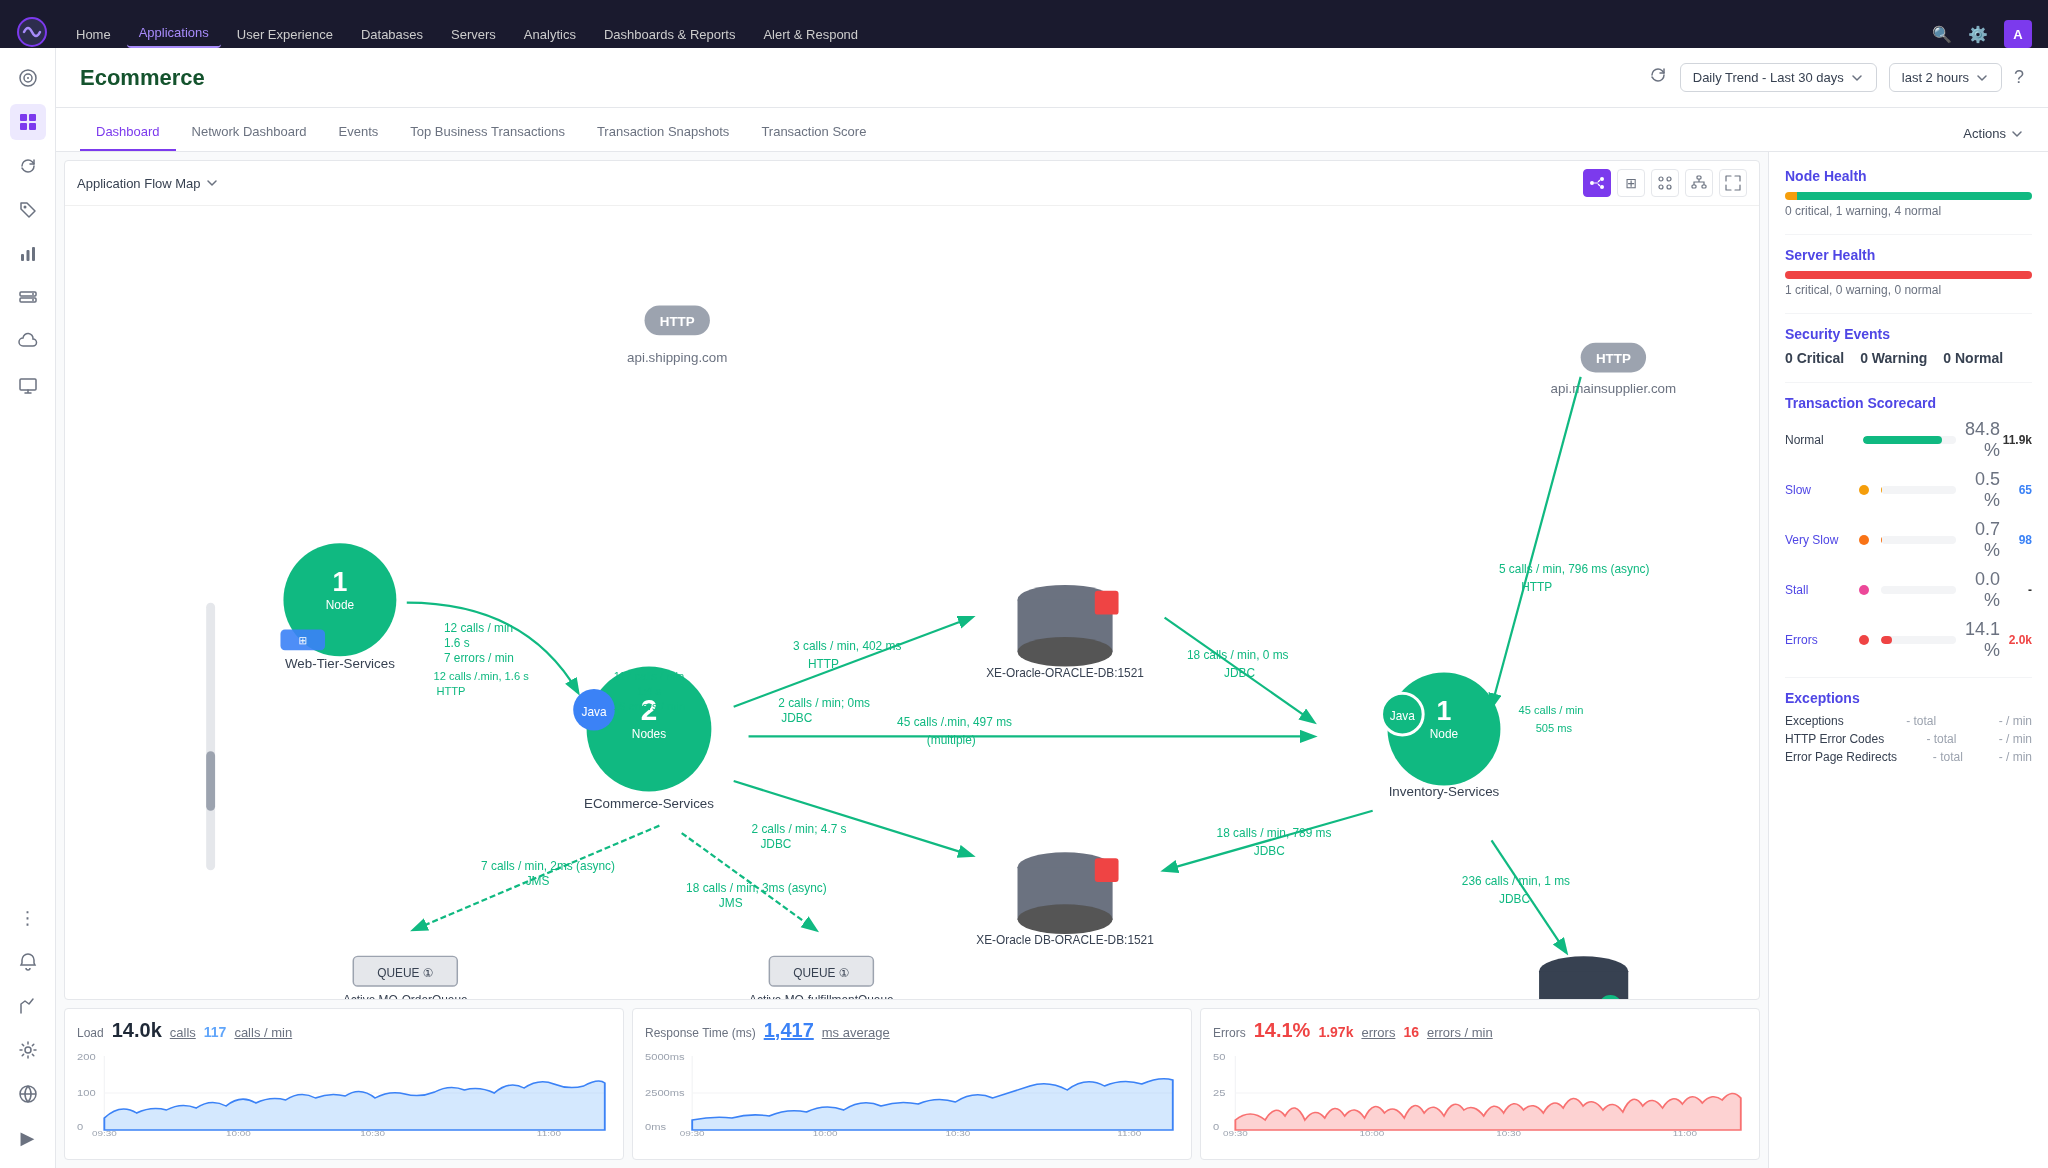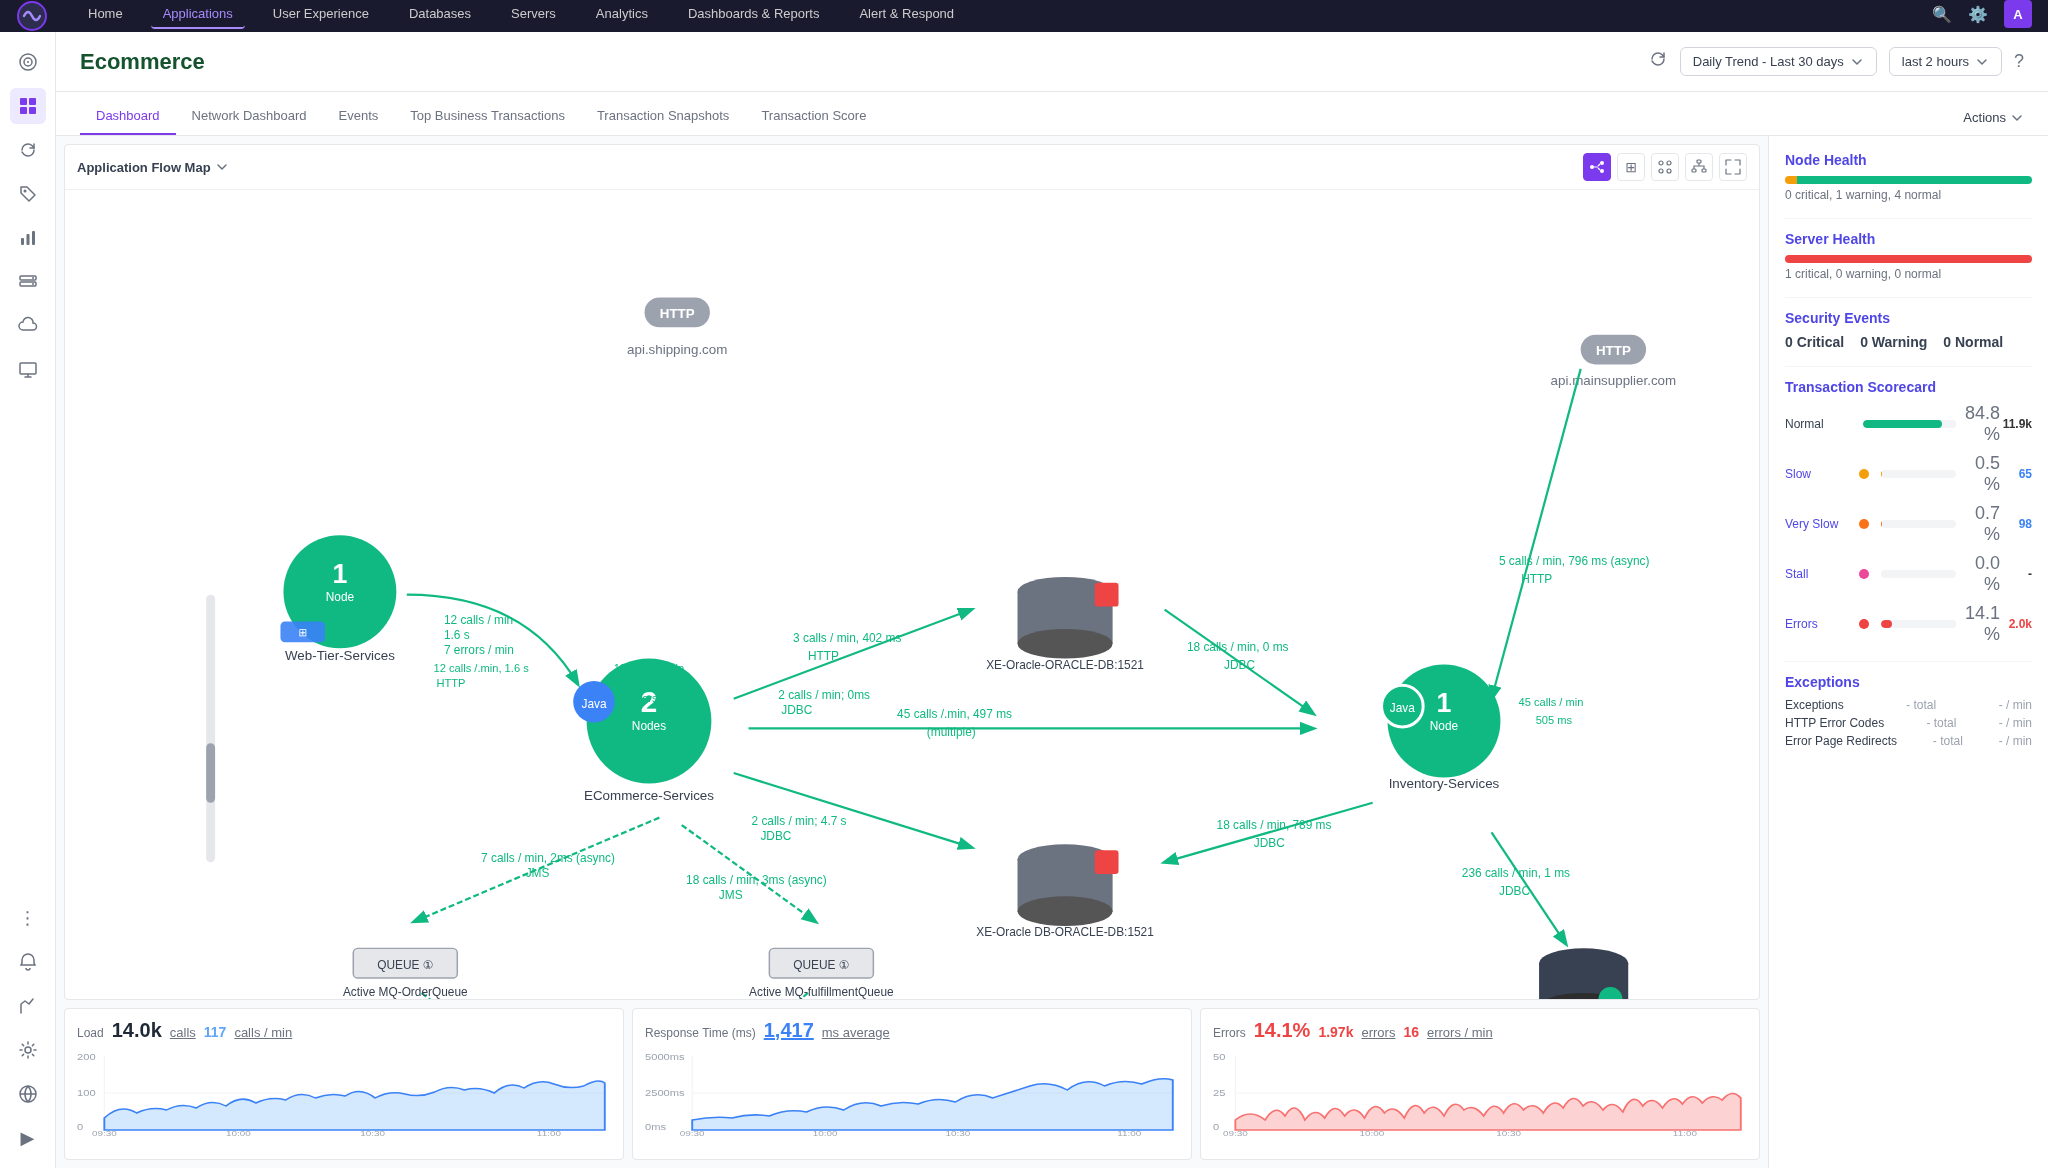--- a/index.html
+++ b/index.html
@@ -1,19 +1,19 @@
 <!DOCTYPE html>
 <html><head>
   <meta charset="utf-8">
   <style>
     * { box-sizing: border-box; margin: 0; padding: 0; }
     body { font-family: -apple-system, BlinkMacSystemFont, 'Segoe UI', sans-serif; background: #f5f5f5; font-size: 13px; color: #333; display: flex; flex-direction: column; height: 100vh; overflow: hidden; }
 
     
-    .top-nav { background: #1a1a2e; display: flex; align-items: flex-start; height: 32px; padding: 0 16px; gap: 16px; flex-shrink: 0; }
+    .top-nav { background: #1a1a2e; display: flex; align-items: flex-end; height: 48px; padding: 0 16px; gap: 4px; flex-shrink: 0; }
     .nav-logo { width: 32px; height: 32px; margin-right: 12px; }
     .nav-logo svg { width: 32px; height: 32px; }
     .nav-item { color: #ccc; padding: 6px 12px; cursor: pointer; font-size: 13px; border-radius: 4px; white-space: nowrap; }
     .nav-item.active { color: #a78bfa; border-bottom: 2px solid #a78bfa; }
     .nav-spacer { flex: 1; }
     .nav-icons { display: flex; gap: 16px; align-items: center; }
     .nav-icon-btn { color: #ccc; cursor: pointer; font-size: 16px; }
     .nav-avatar { width: 28px; height: 28px; background: #7c3aed; border-radius: 4px; display: flex; align-items: center; justify-content: center; color: #fff; font-weight: bold; font-size: 13px; cursor: pointer; }
 
     
@@ -46,21 +46,21 @@
 
     
     .dashboard-body { flex: 1; display: flex; overflow: hidden; }
 
     
     .flow-map-area { flex: 1; display: flex; flex-direction: column; overflow: hidden; }
 
     
     .flow-map-container { flex: 1; background: #fff; border: 1px solid #e5e7eb; margin: 8px; border-radius: 4px; position: relative; overflow: hidden; }
     .flow-map-header { display: flex; align-items: center; justify-content: space-between; padding: 8px 12px; border-bottom: 1px solid #f0f0f0; }
-    .flow-map-title { font-size: 13px; font-weight: 700; color: #374151; display: flex; align-items: center; gap: 4px; cursor: pointer; }
+    .flow-map-title { font-size: 13px; font-weight: 400; color: #374151; display: flex; align-items: center; gap: 4px; cursor: pointer; }
     .flow-map-controls { display: flex; gap: 6px; align-items: center; }
     .flow-ctrl-btn { width: 28px; height: 28px; display: flex; align-items: center; justify-content: center; border: 1px solid #e5e7eb; border-radius: 4px; cursor: pointer; font-size: 14px; color: #6b7280; background: #fff; }
     .flow-ctrl-btn.active { background: #7c3aed; color: #fff; border-color: #7c3aed; }
 
     
     .flow-svg { width: 100%; height: 100%; }
 
     
     .bottom-charts { height: 160px; display: flex; gap: 0; padding: 0 8px 8px 8px; flex-shrink: 0; }
     .chart-panel { flex: 1; background: #fff; border: 1px solid #e5e7eb; border-radius: 4px; padding: 10px 12px; margin: 0 4px; overflow: hidden; }

